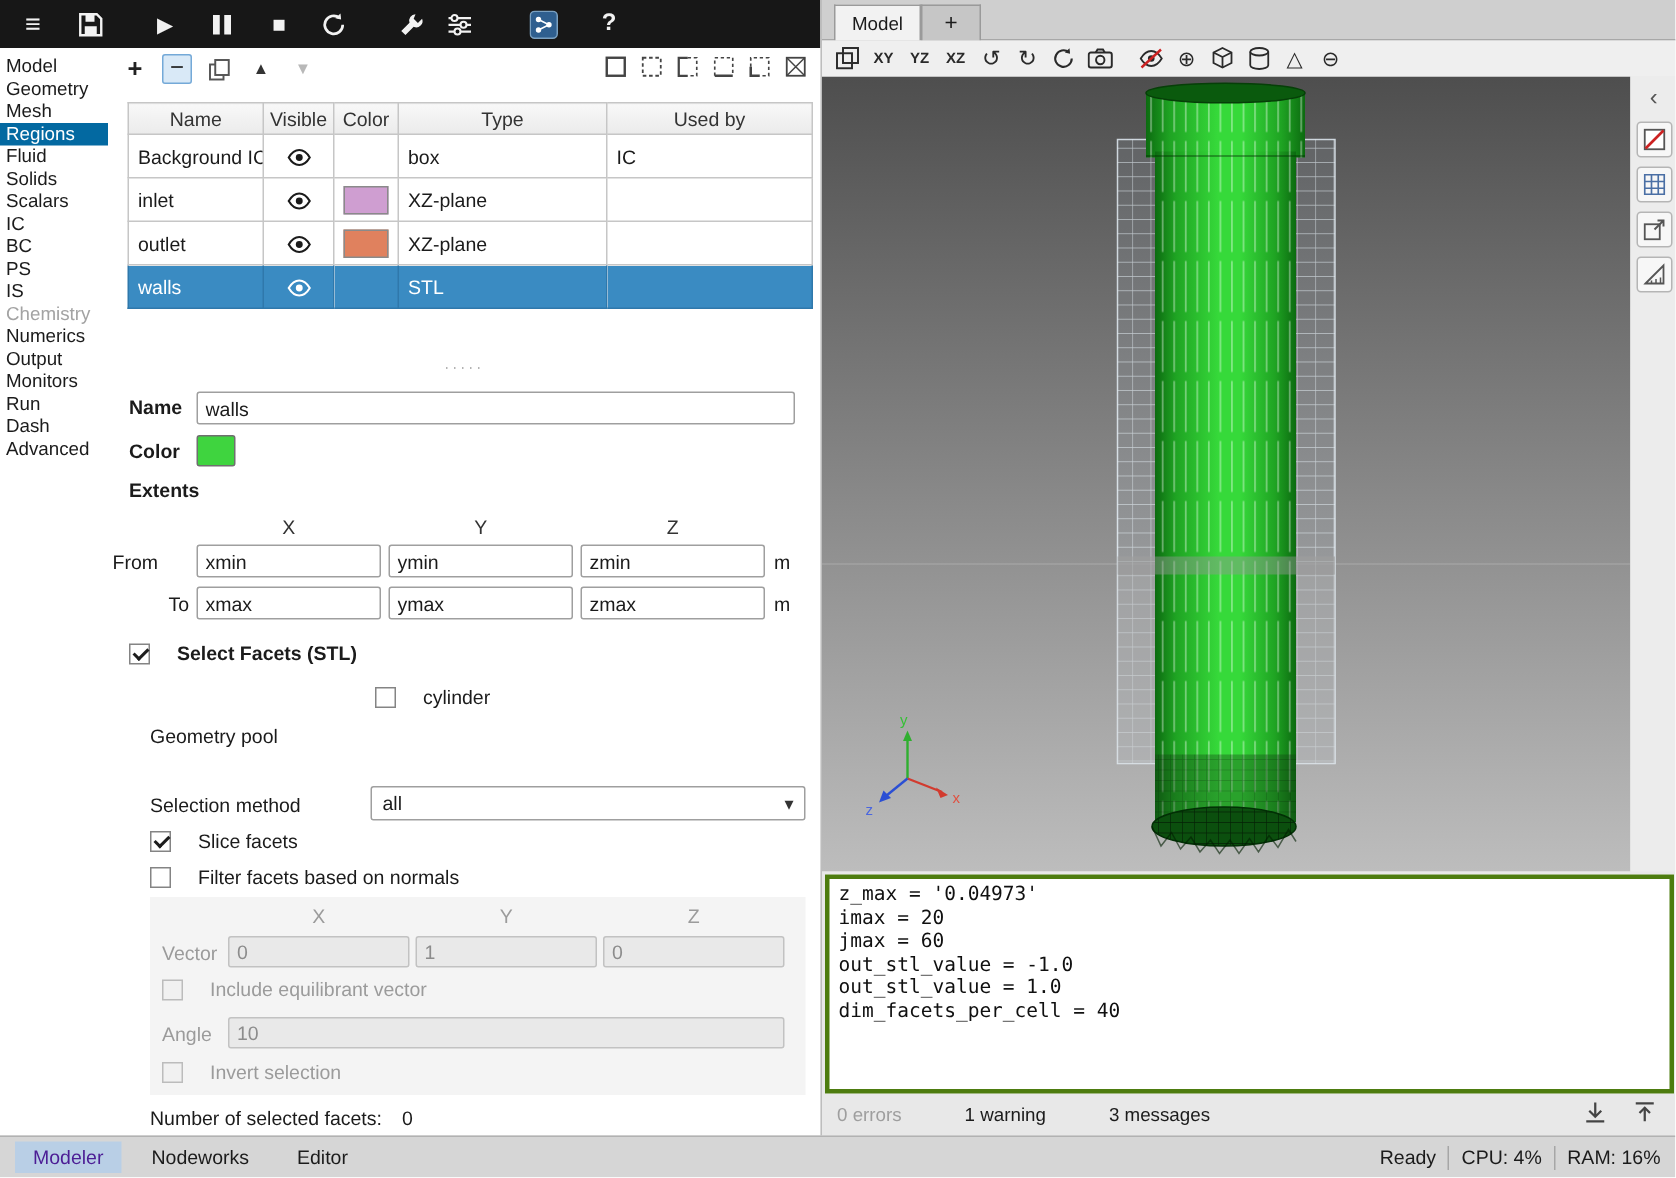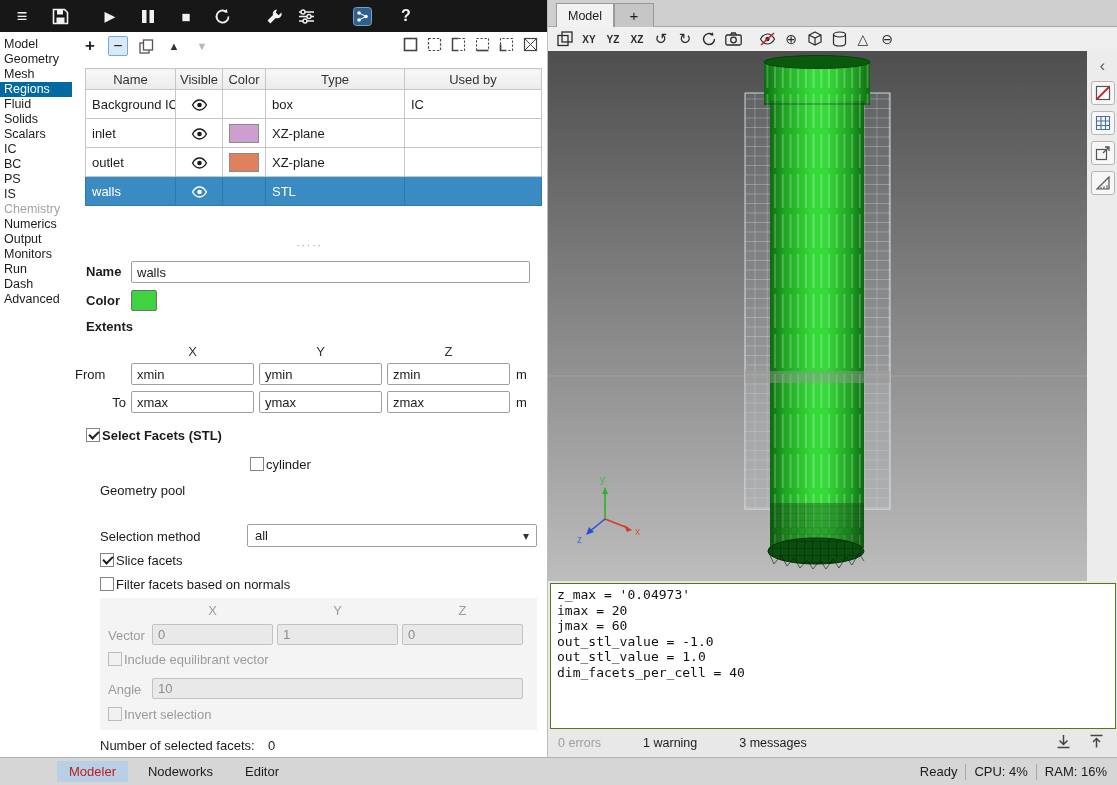--- a/index.html
+++ b/index.html
@@ -47,21 +47,21 @@
   .flabel{position:absolute;font-weight:bold;}
   .plain{position:absolute;}
   .plain.gray,.cblabel.gray{color:#9b9b9b;}
   .axhead{position:absolute;text-align:center;color:#333;}
   .axhead.gray{color:#9b9b9b;}
   .unit{position:absolute;}
   .tin{position:absolute;height:22px;border:1px solid #9f9f9f;border-radius:2px;background:#fff;
        font:13px "Liberation Sans",sans-serif;padding:0 5px;color:#1b1b1b;}
   .tin.disd{background:#e9e9e9;color:#8c8c8c;border-color:#c2c2c2;height:21px;}
   .colorbtn{position:absolute;width:26px;height:21px;border:1px solid #6f6f6f;border-radius:2px;}
-  .cbrow{position:absolute;display:flex;align-items:flex-start;gap:2px;}
+  .cbrow{position:absolute;display:flex;align-items:center;gap:18px;}
   .cb{width:14px;height:14px;border:1px solid #848484;background:#fff;position:relative;flex:none;}
   .cb.on::after{content:"";position:absolute;left:2px;top:2px;width:8px;height:4px;
                 border-left:2px solid #1d1d1d;border-bottom:2px solid #1d1d1d;transform:rotate(-45deg);}
   .cb.disb{border-color:#bcbcbc;background:#f1f1f1;}
   .cblabel.bold{font-weight:bold;}
   .combo{position:absolute;height:23px;border:1px solid #9f9f9f;border-radius:2px;background:#fff;
          display:flex;align-items:center;}
   .combo .val{flex:1;padding:0 7px;}
   .combo .arrow{width:20px;text-align:center;color:#333;font-size:12px;}
   .disgroup{position:absolute;left:28px;top:566px;width:437px;height:132px;background:#f4f4f4;}
@@ -80,32 +80,32 @@
   .vbtn.rot{font-size:15px;}
   .vbtn.glyph{font-size:14px;}
   .viewport{position:absolute;left:0;top:51px;width:539px;height:530px;}
   .viewport svg{display:block;}
   .strip{position:absolute;left:539px;top:51px;width:31px;height:530px;background:#ececec;
          display:flex;flex-direction:column;align-items:center;}
   .chev{margin-top:6px;height:18px;font-size:16px;color:#555;line-height:18px;}
   .sbtn{width:24px;height:24px;border:1px solid #b5b5b5;background:#f7f7f7;border-radius:3px;
         display:flex;align-items:center;justify-content:center;margin-top:6px;}
   .console{position:absolute;left:2px;top:583px;width:566px;height:146px;background:#fff;
-           border:1px solid #4d7c0f;font-family:"DejaVu Sans Mono",monospace;font-size:13px;
+           border:3px solid #4d7c0f;font-family:"DejaVu Sans Mono",monospace;font-size:13px;
            line-height:15.5px;color:#101010;padding:3px 6px;overflow:hidden;}
   .cstatus{position:absolute;left:0;top:729px;width:570px;height:28px;display:flex;align-items:center;
            padding:0 10px;gap:42px;font-size:12.5px;}
   .cstatus .errs{color:#9e9e9e;}
   .cicons{margin-left:auto;display:flex;gap:18px;padding-right:4px;}
 
   
   .bottombar{position:absolute;left:0;top:757px;width:1117px;height:28px;background:#d6d6d6;
              border-top:1px solid #b2b2b2;display:flex;align-items:center;padding:0 10px;gap:8px;}
   .mode{padding:3px 12px;}
-  .mode.sel{background:#b9cfe6;color:#b91c1c;margin-left:47px;}
+  .mode.sel{background:#b9cfe6;color:#4c1d95;}
   .spacer{flex:1;}
   .sep{width:1px;height:16px;background:#a6a6a6;}
 </style>
 </head>
 <body>
 
 <div class="app">
 
   <div class="topbar">
     <div class="tbtn" style="font-size:18px">≡</div>

